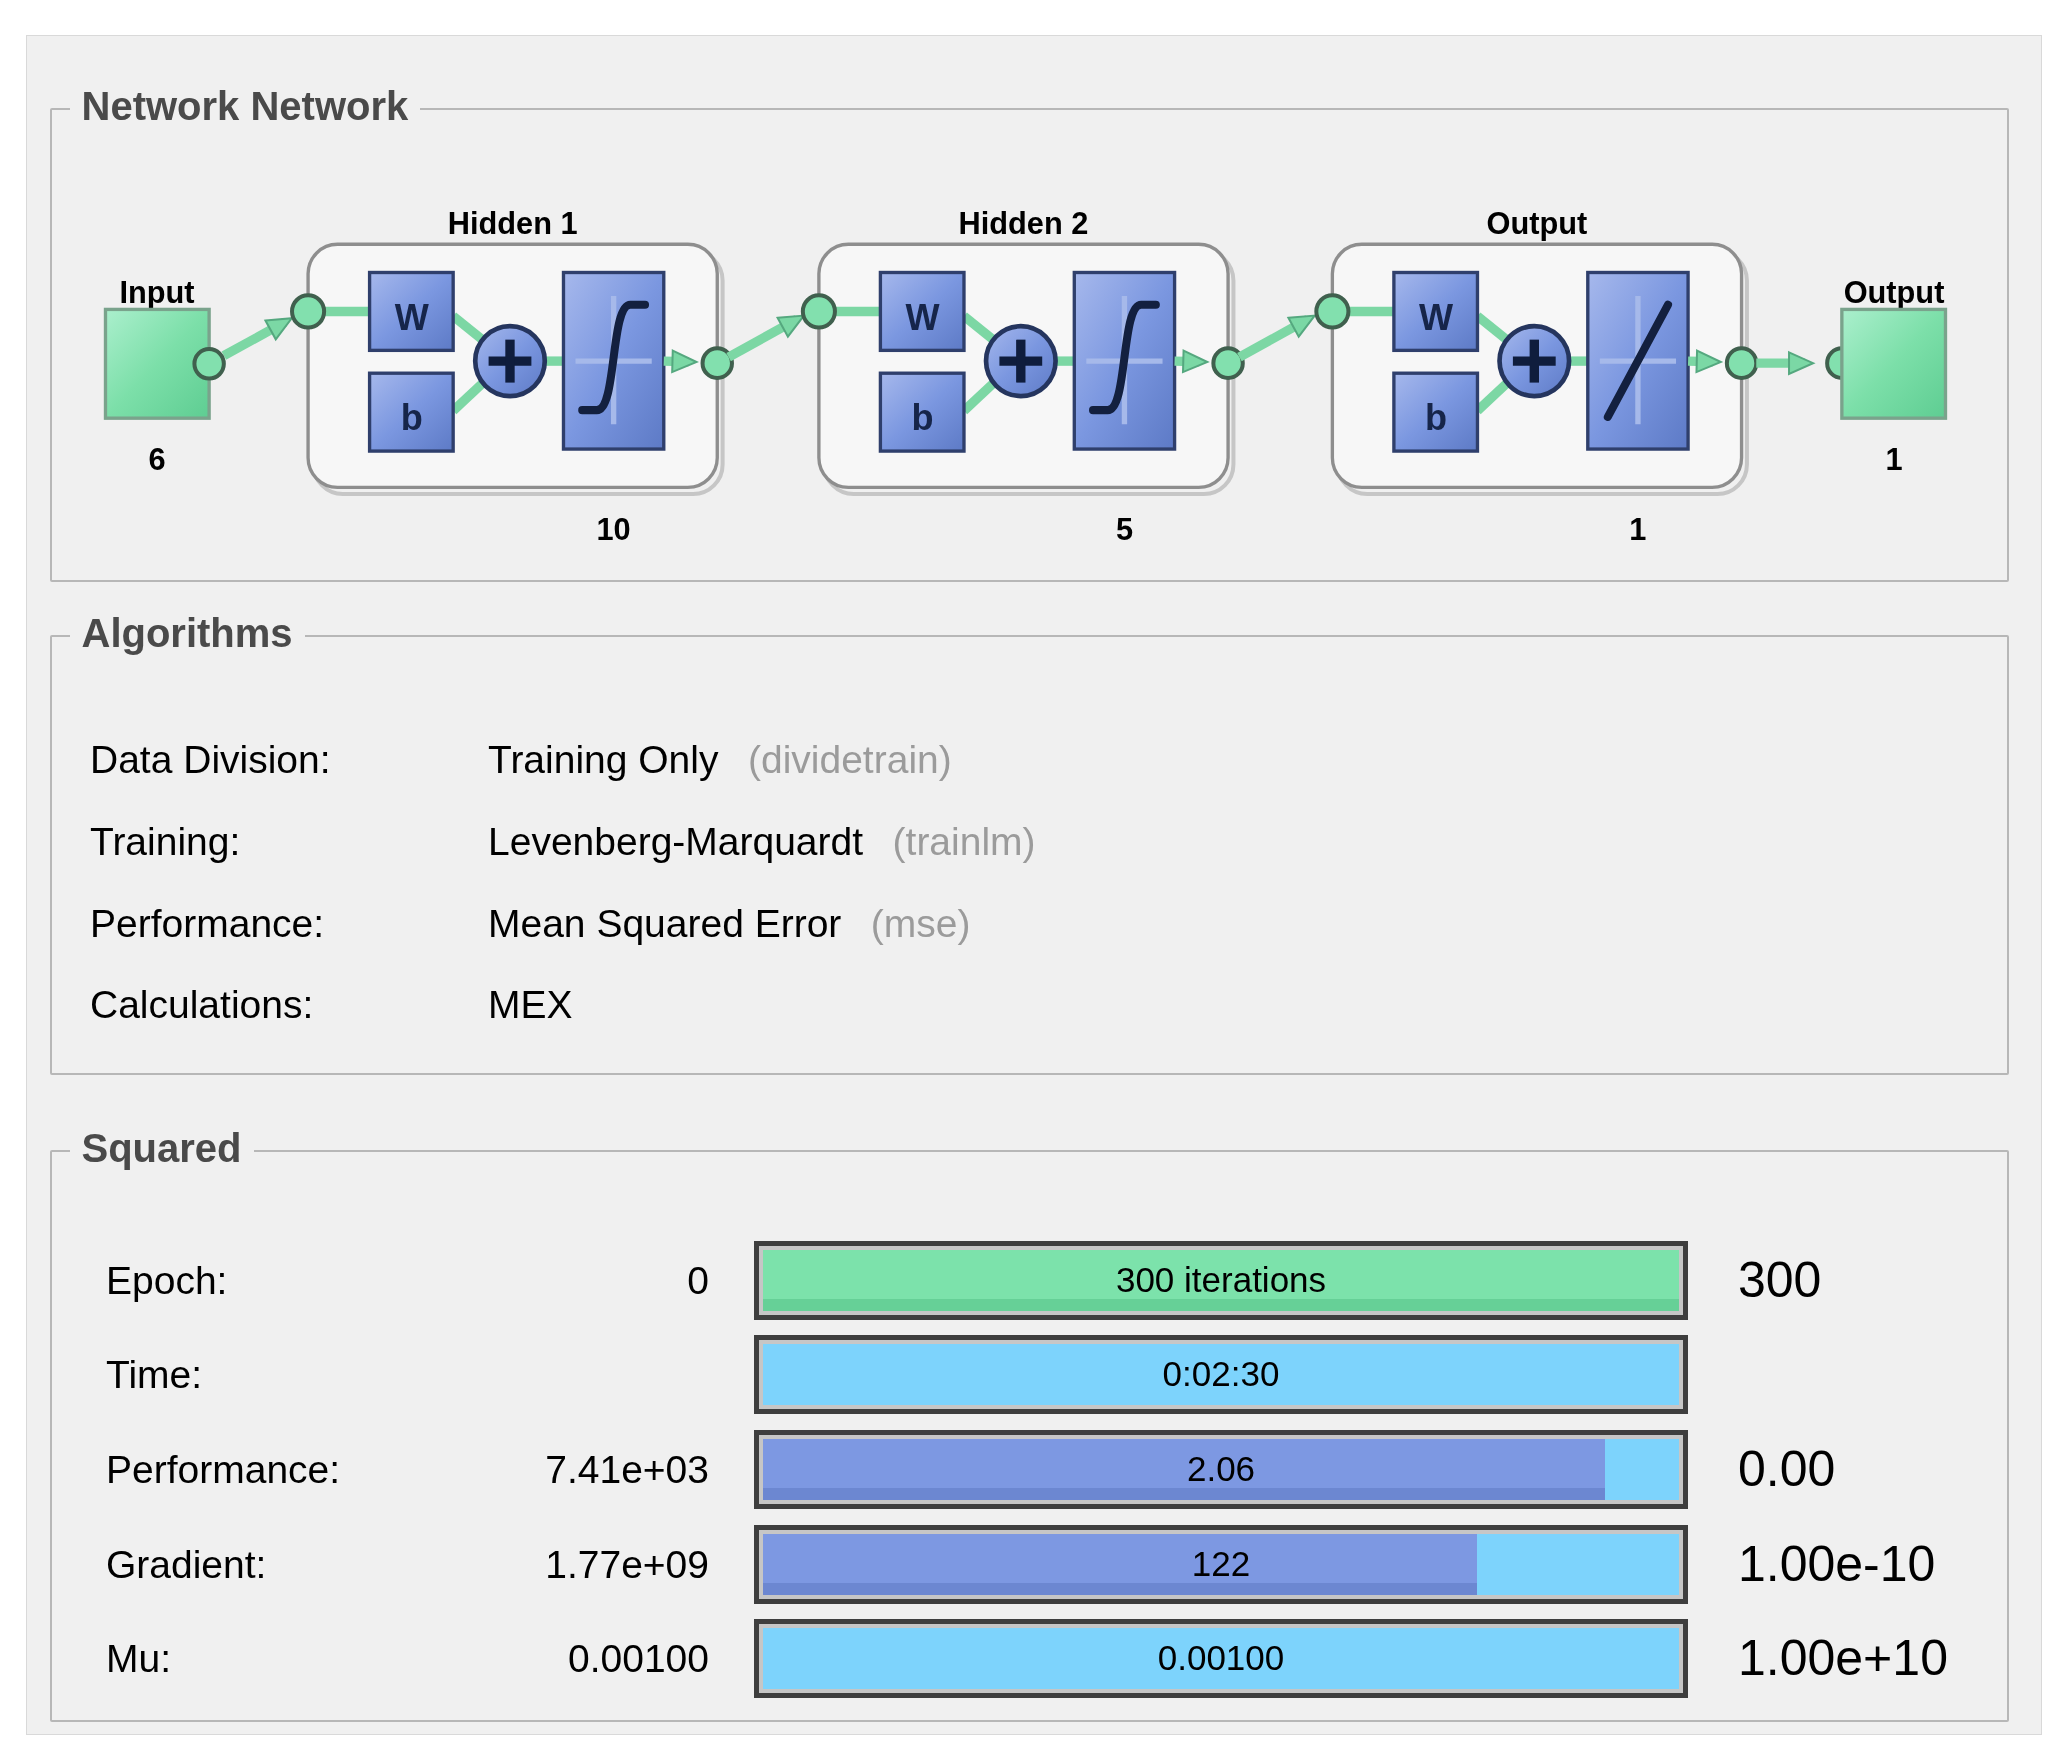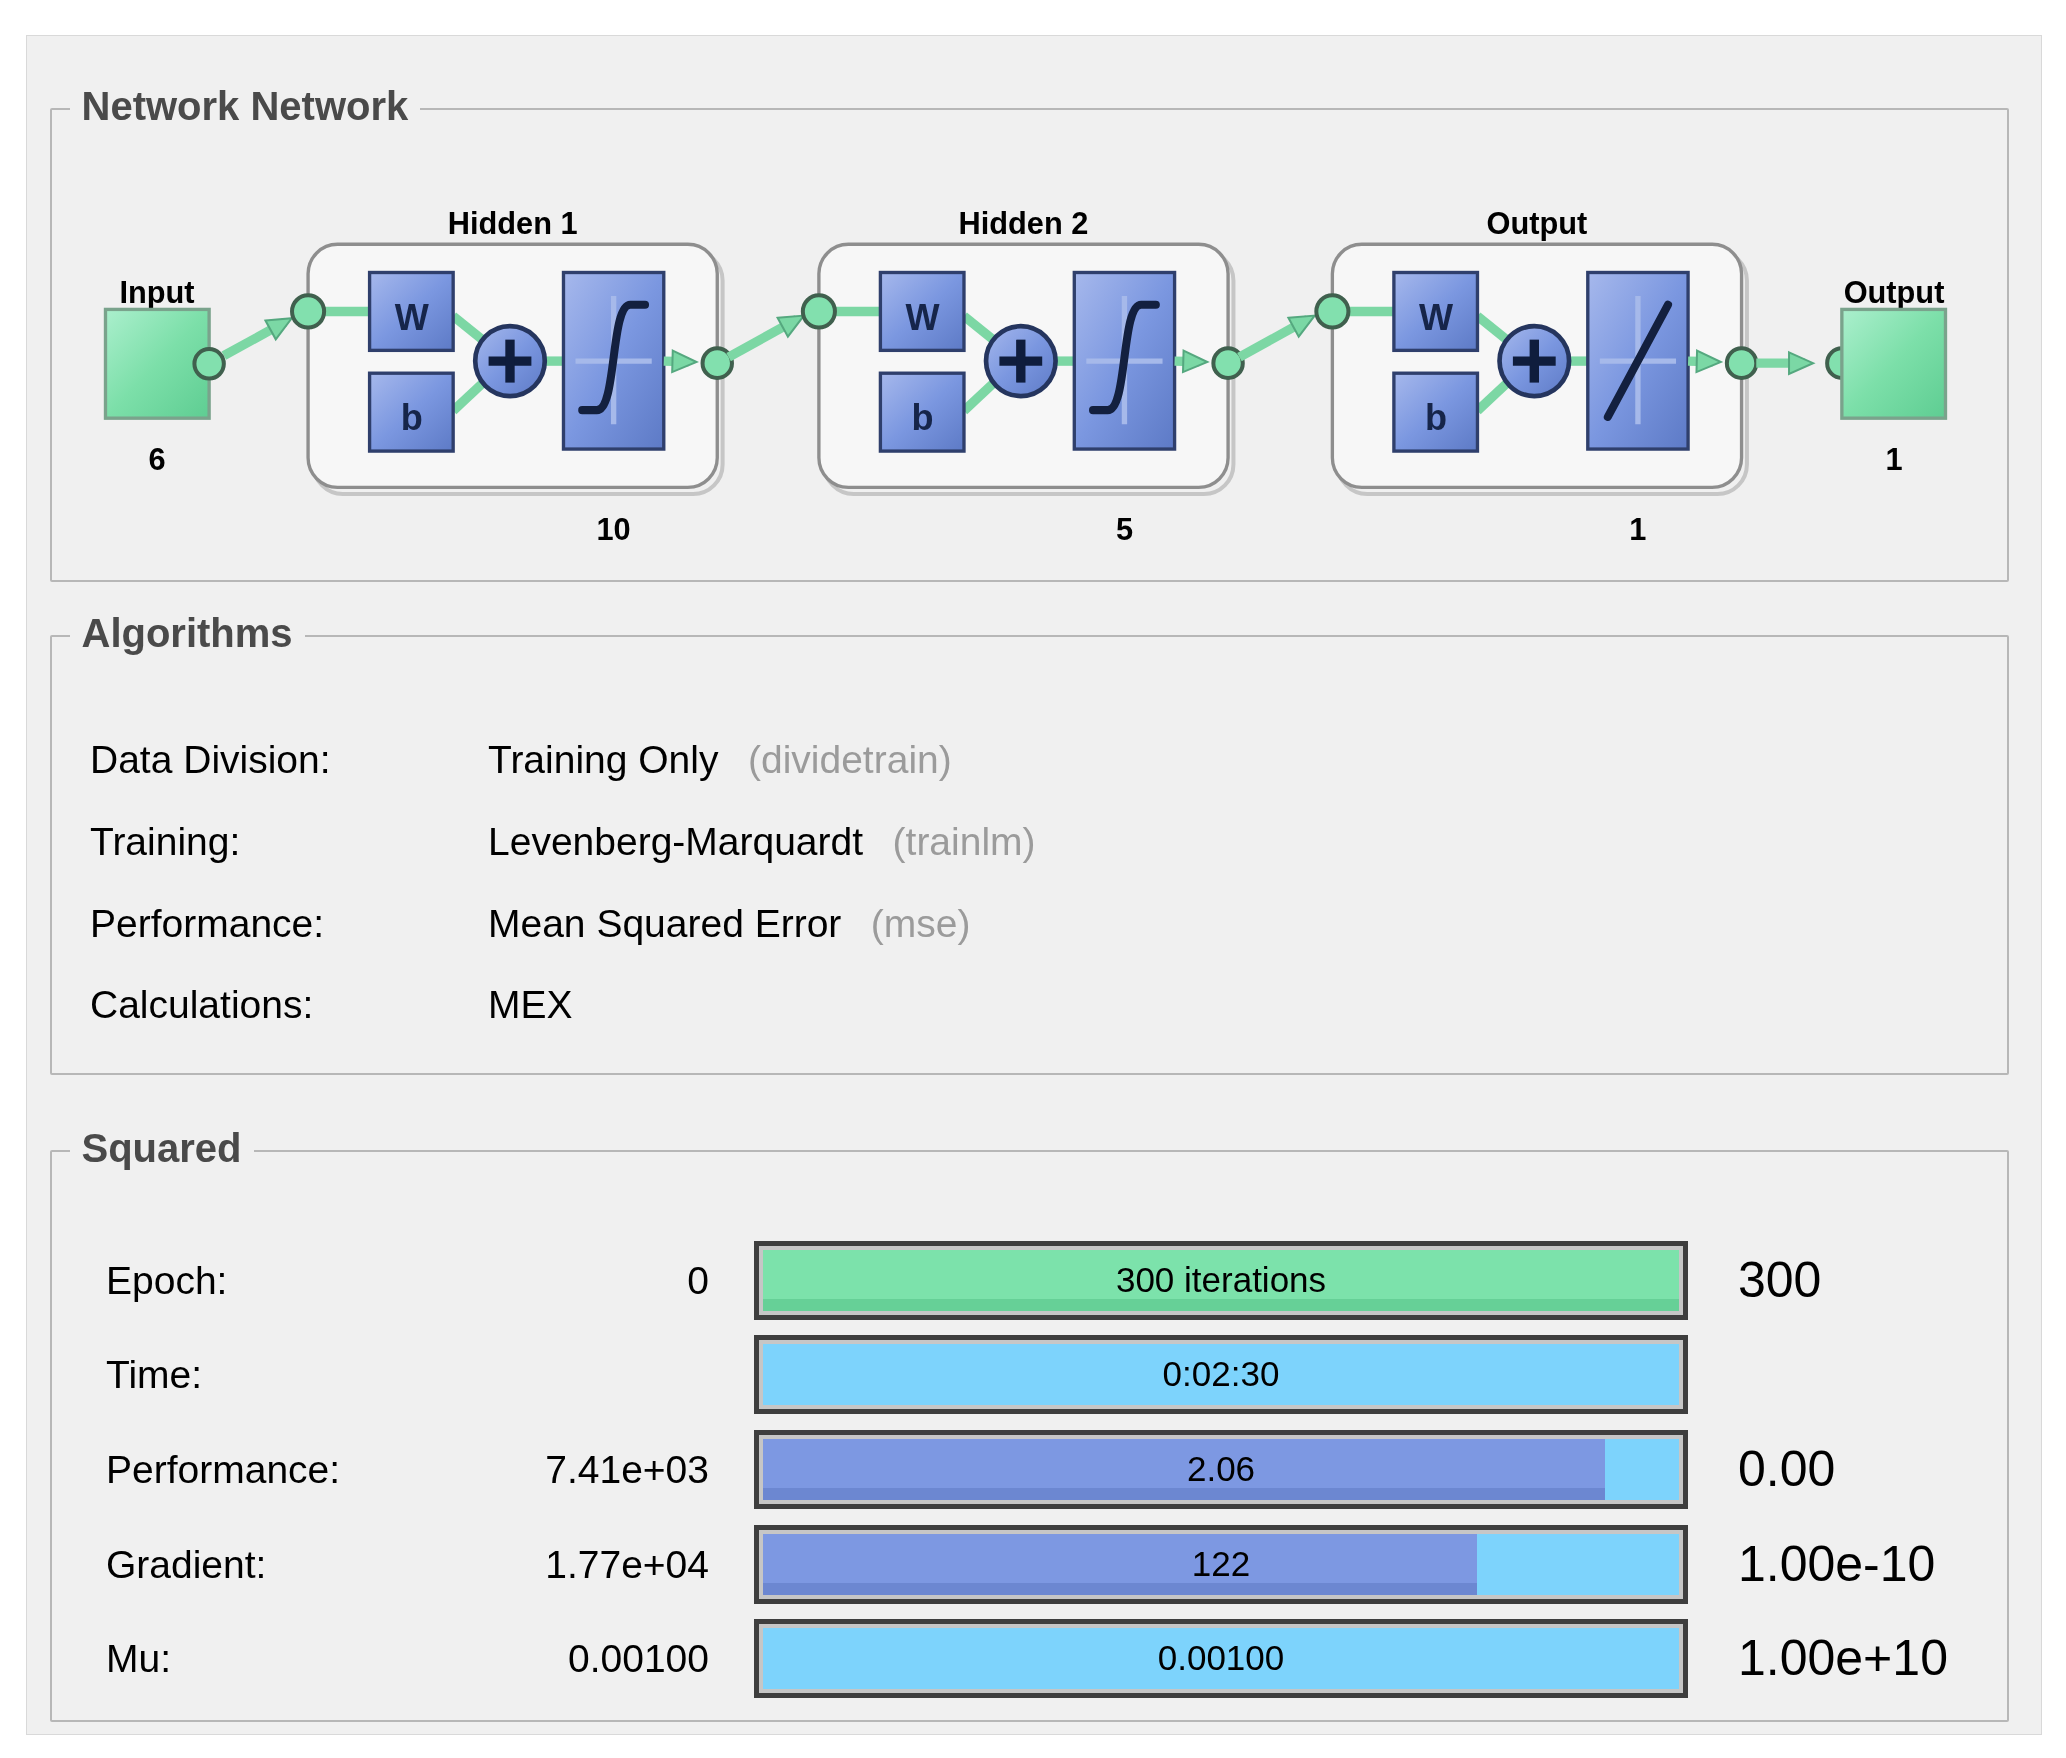--- a/index.html
+++ b/index.html
@@ -205,21 +205,21 @@
         <div class="pbar-body">
           <div class="pbar-fill" style="width: 92%; background: linear-gradient(rgb(125, 152, 226) 0%, rgb(125, 152, 226) 80%, rgb(108, 135, 209) 80%, rgb(108, 135, 209) 100%);"></div>
           <div class="pbar-text">2.06</div>
         </div>
       </div>
       <span class="prog-right">0.00</span>
     </div>
 
     <div class="prog-row" style="top:373px">
       <span class="prog-label">Gradient:</span>
-      <span class="prog-left">1.77e+04</span>
+      <span class="prog-left">1.77e+09</span>
       <div class="pbar">
         <div class="pbar-bevel"></div>
         <div class="pbar-body">
           <div class="pbar-fill" style="width: 78%; background: linear-gradient(rgb(125, 152, 226) 0%, rgb(125, 152, 226) 80%, rgb(108, 135, 209) 80%, rgb(108, 135, 209) 100%);"></div>
           <div class="pbar-text">122</div>
         </div>
       </div>
       <span class="prog-right">1.00e-10</span>
     </div>
 

